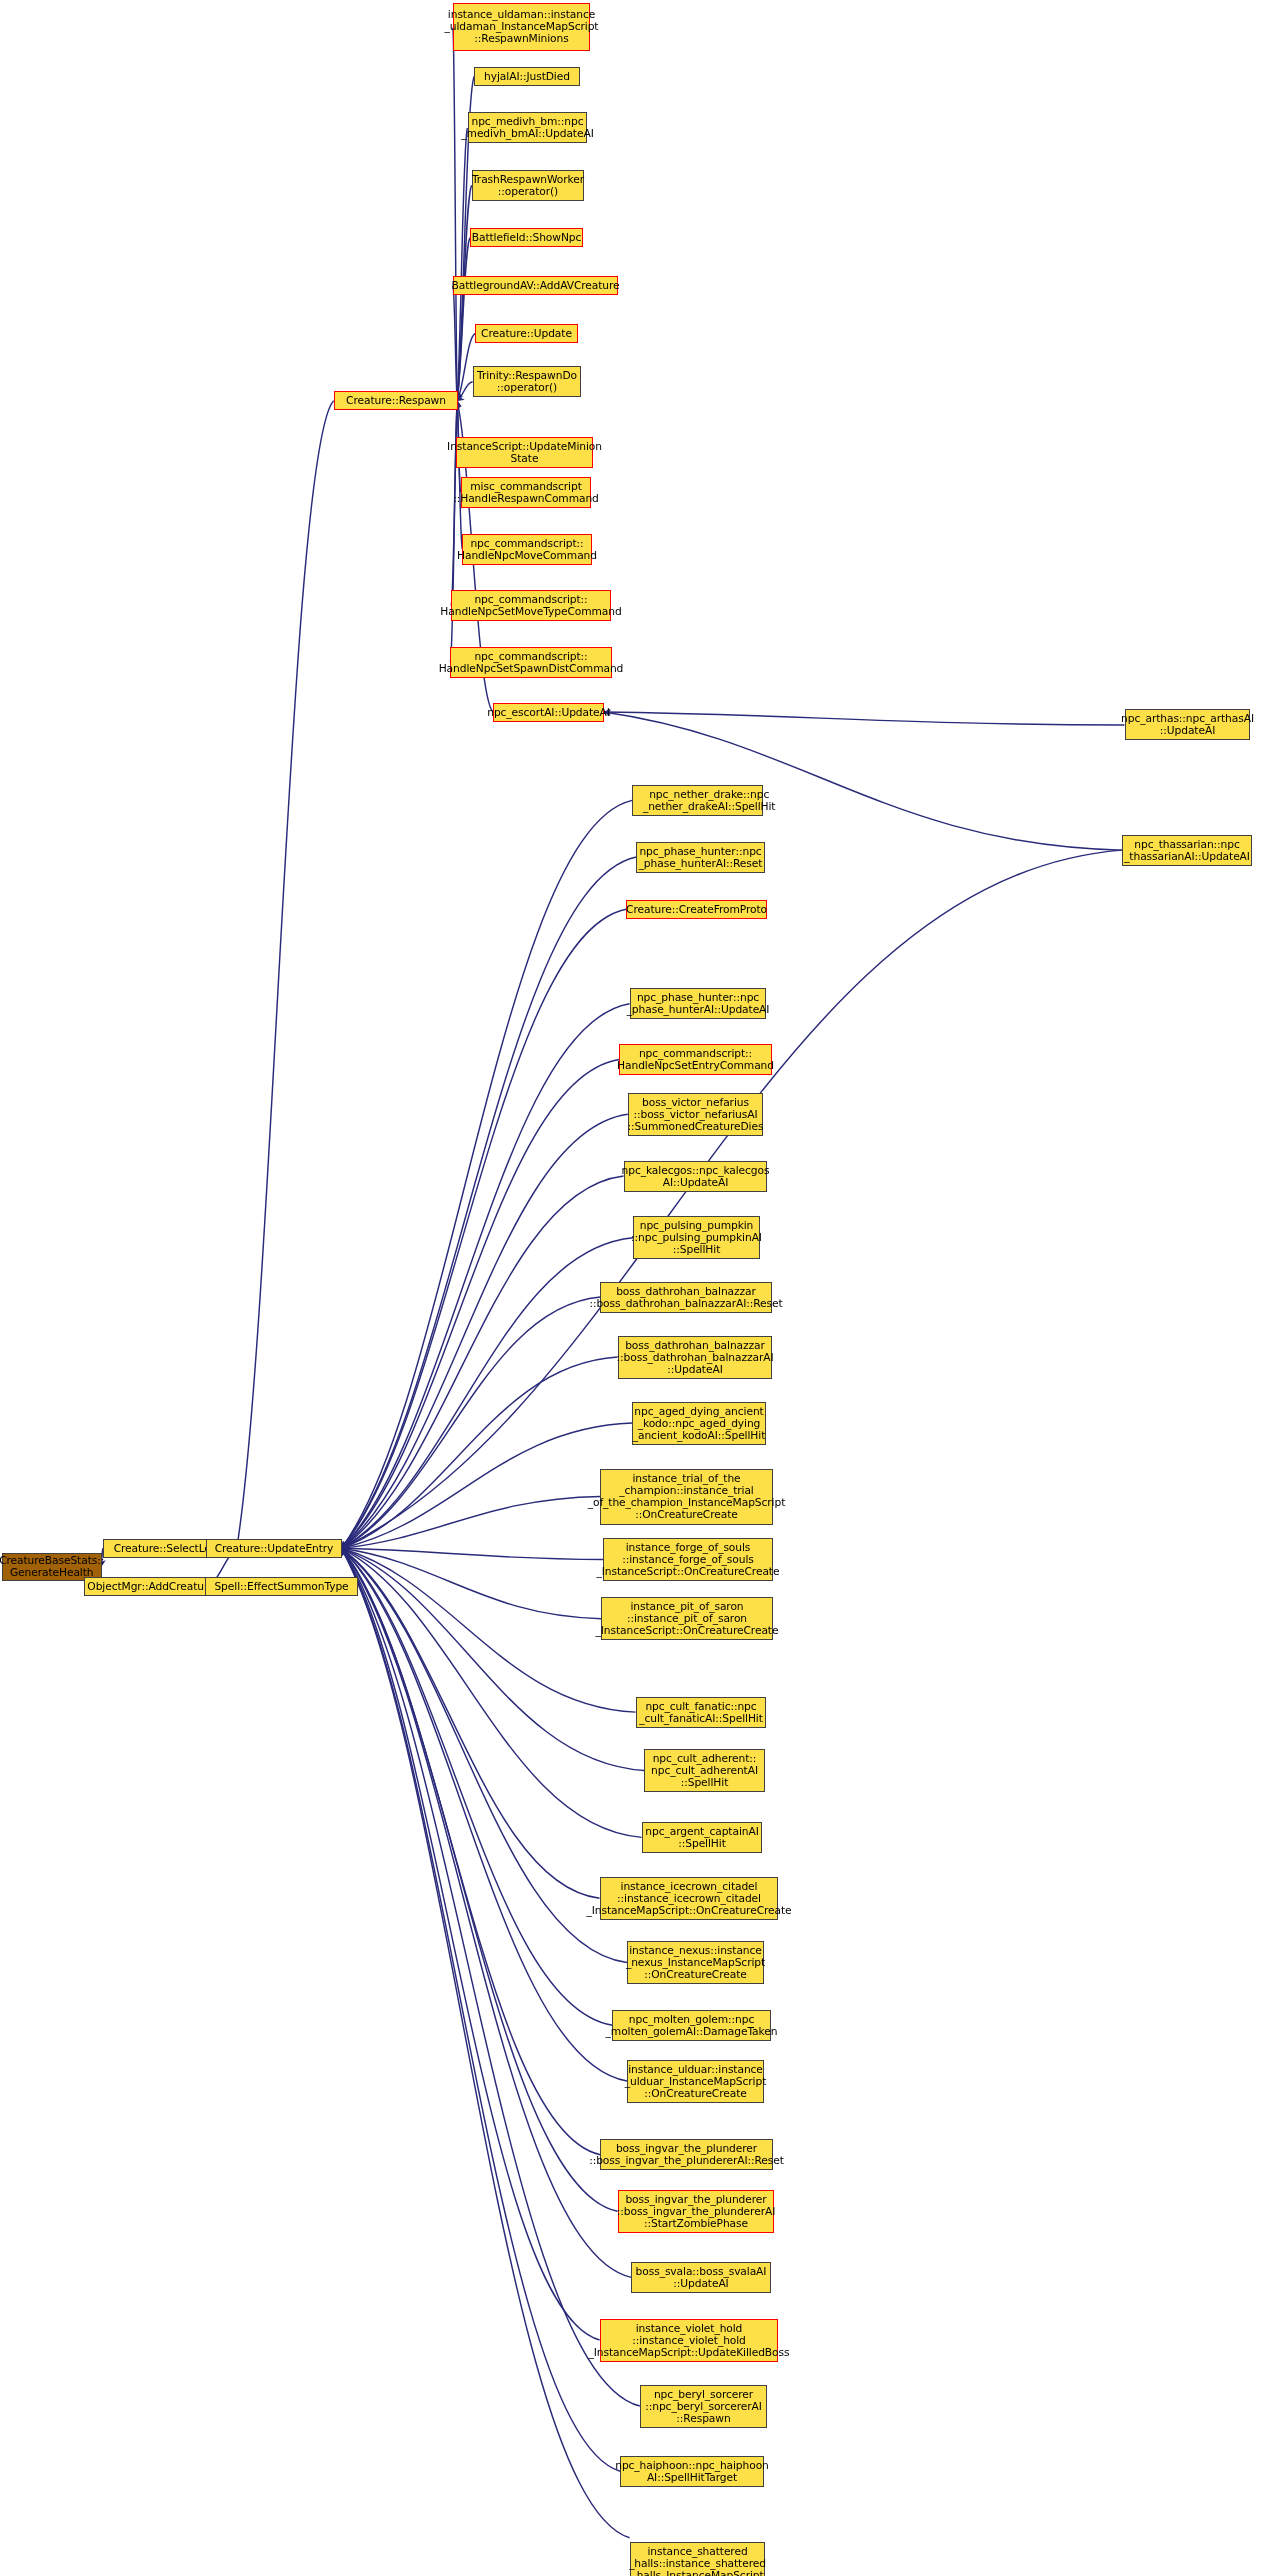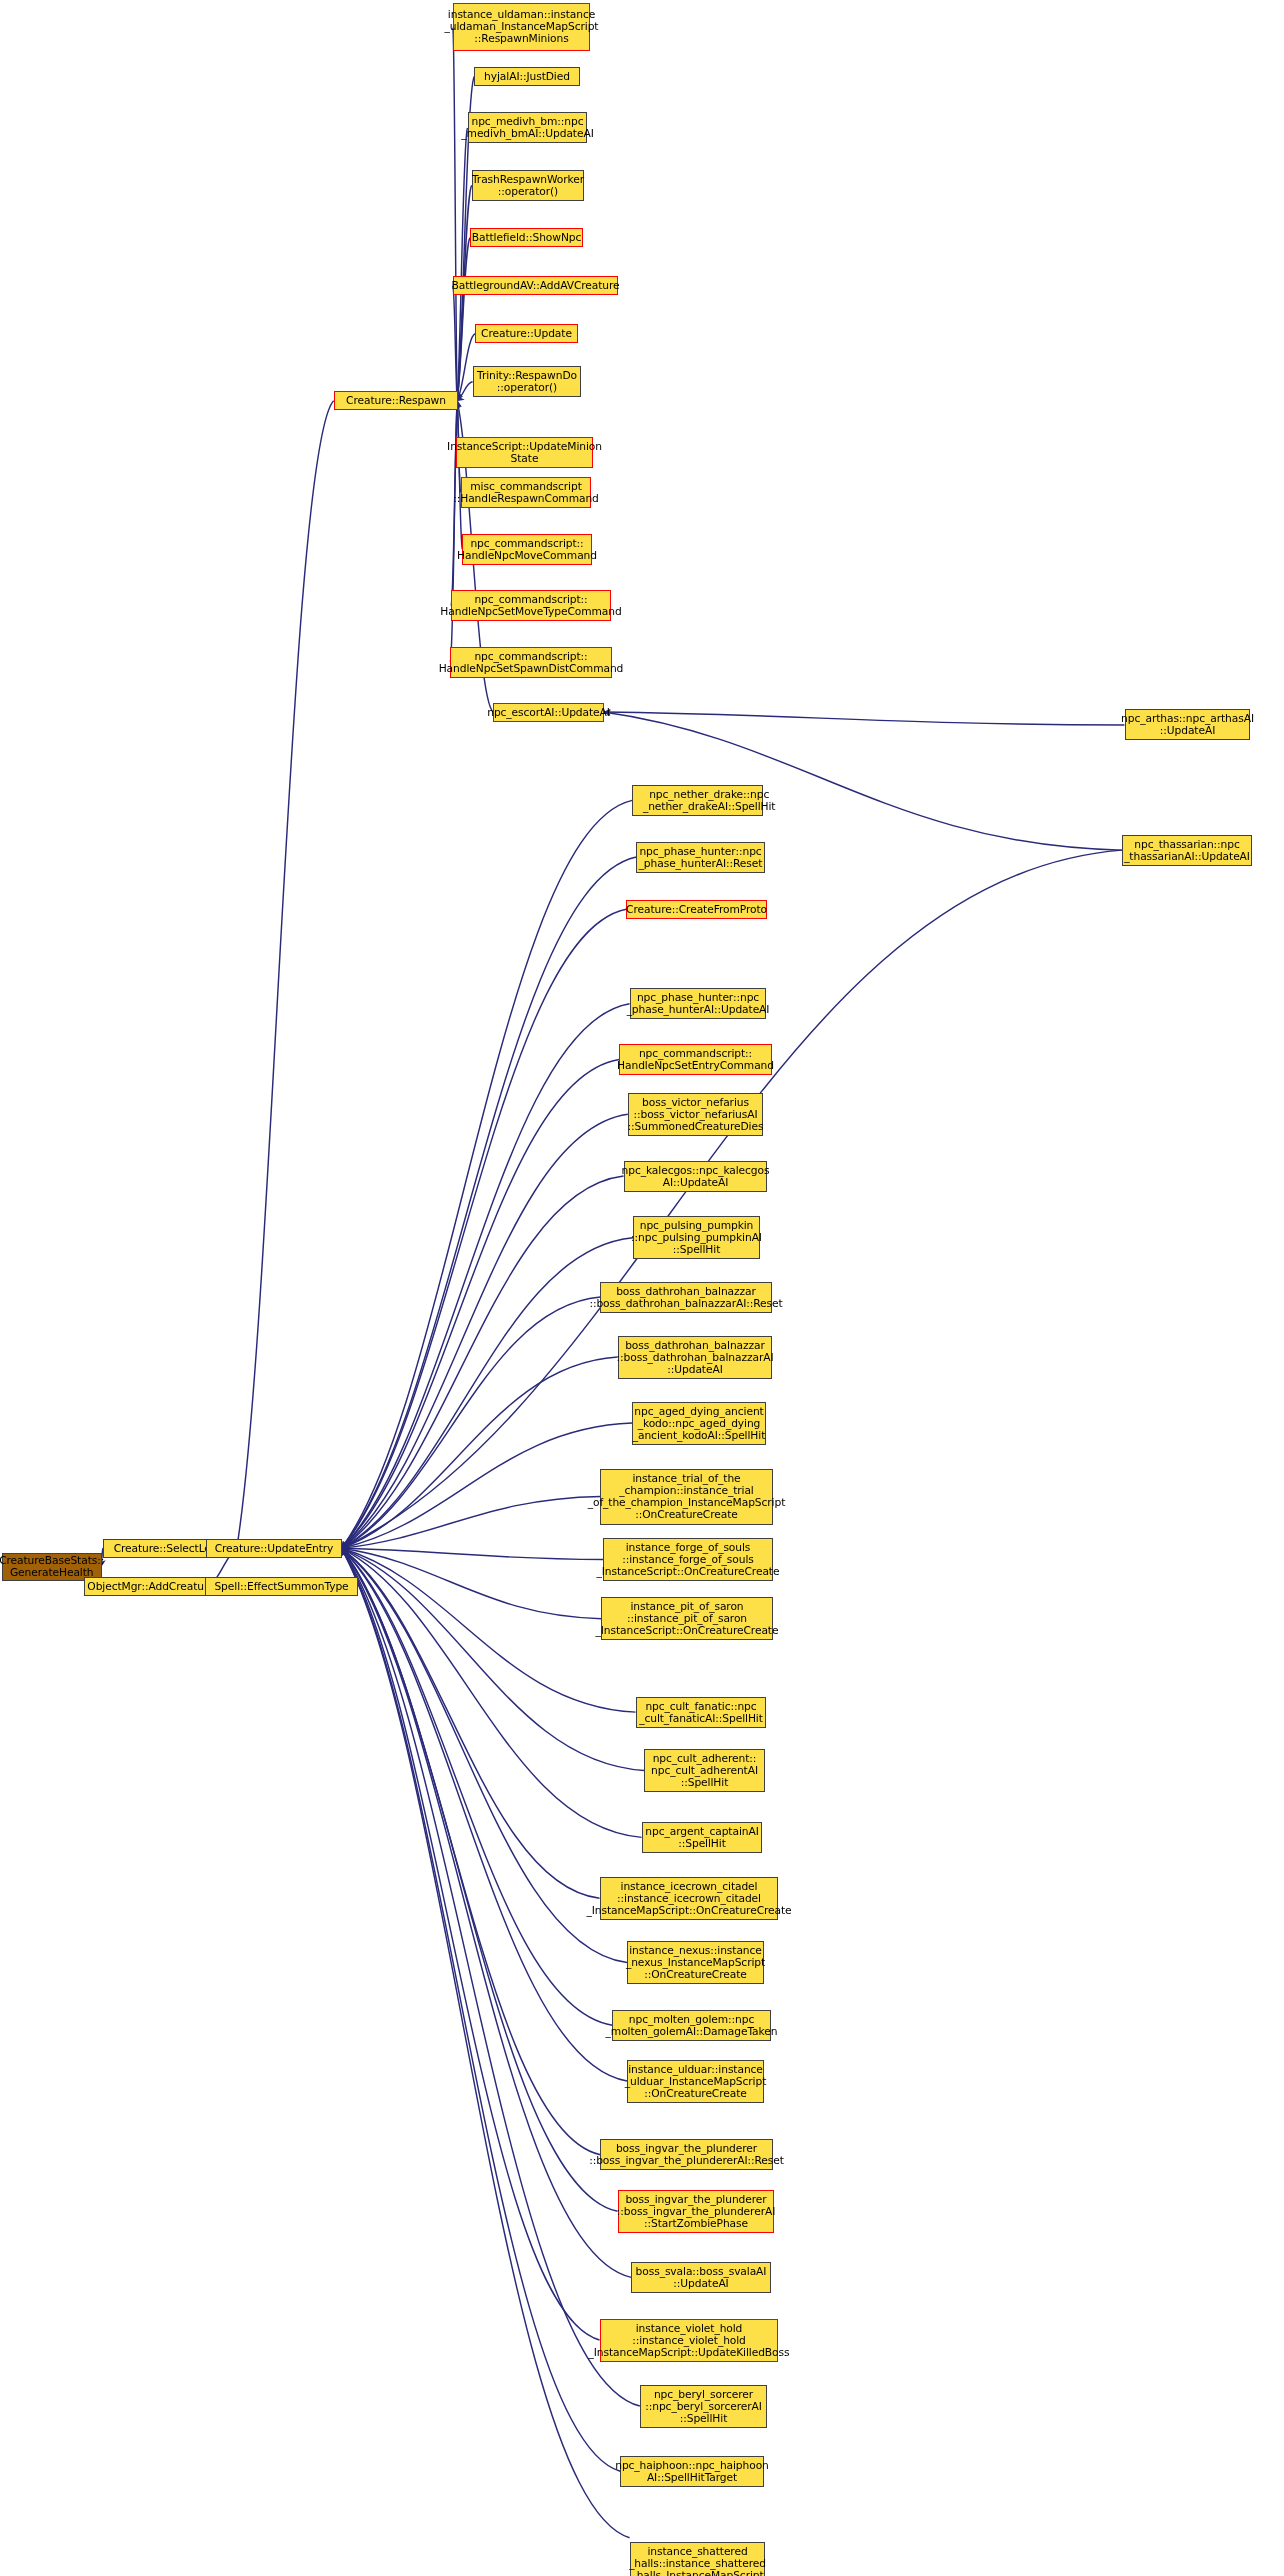--- a/index.html
+++ b/index.html
@@ -189,21 +189,21 @@
       <div class="node red" style="left: 618px; top: 2190px; width: 156px; min-height: 43px;">boss_ingvar_the_plunderer
 ::boss_ingvar_the_plundererAI
 ::StartZombiePhase</div>
       <div class="node" style="left: 631px; top: 2262px; width: 140px; min-height: 31px;">boss_svala::boss_svalaAI
 ::UpdateAI</div>
       <div class="node red" style="left: 600px; top: 2319px; width: 178px; min-height: 43px;">instance_violet_hold
 ::instance_violet_hold
 _InstanceMapScript::UpdateKilledBoss</div>
       <div class="node" style="left: 640px; top: 2385px; width: 127px; min-height: 43px;">npc_beryl_sorcerer
 ::npc_beryl_sorcererAI
-::SpellHit</div>
+::Respawn</div>
       <div class="node" style="left: 620px; top: 2456px; width: 144px; min-height: 31px;">npc_haiphoon::npc_haiphoon
 AI::SpellHitTarget</div>
       <div class="node" style="left: 630px; top: 2510px; width: 135px; min-height: 56px; margin-top: 32px;">instance_shattered
 _halls::instance_shattered
 _halls_InstanceMapScript
 ::OnCreatureCreate</div>
     </div>
 </div>
 
 

